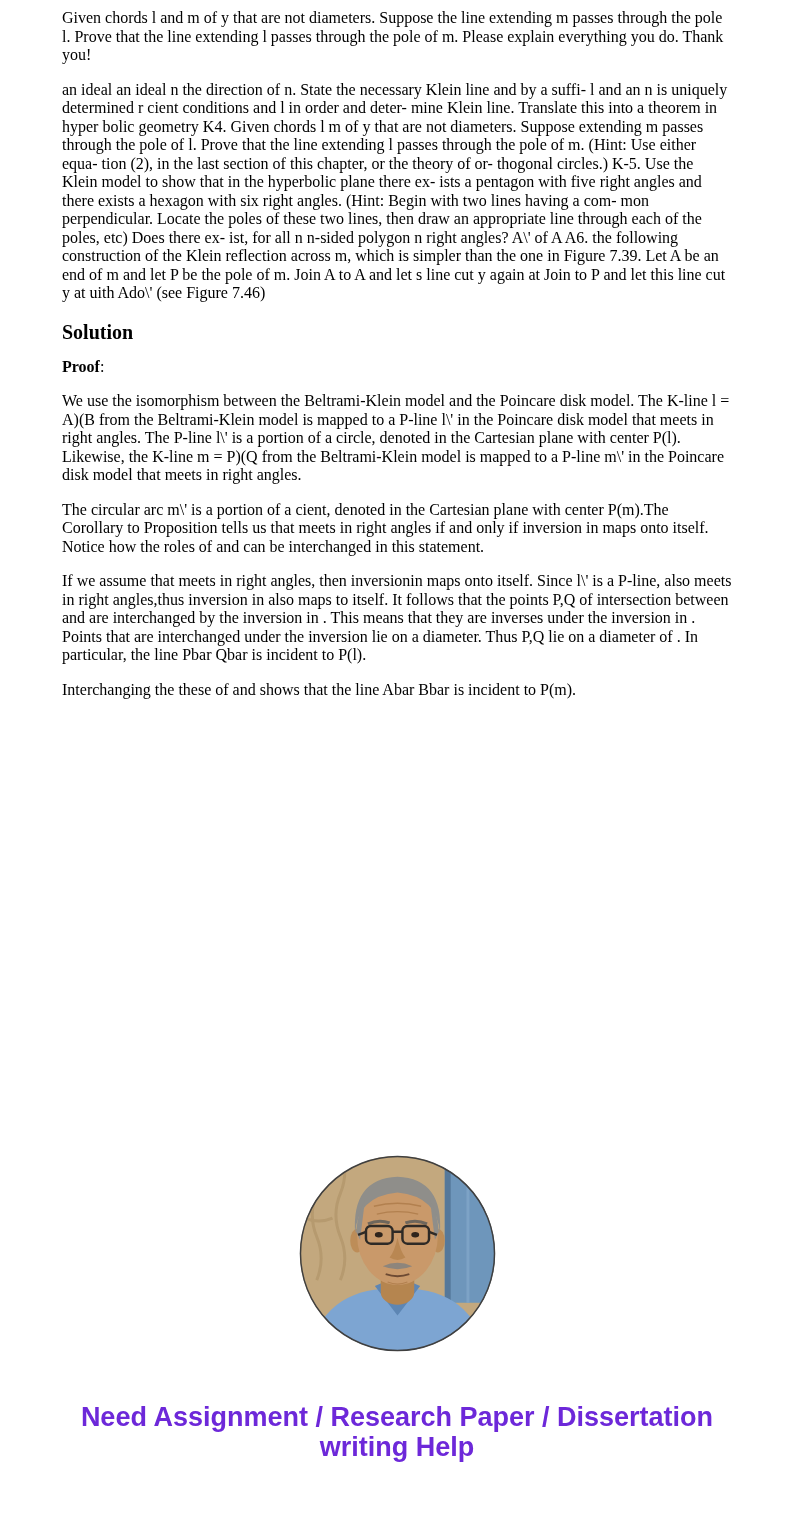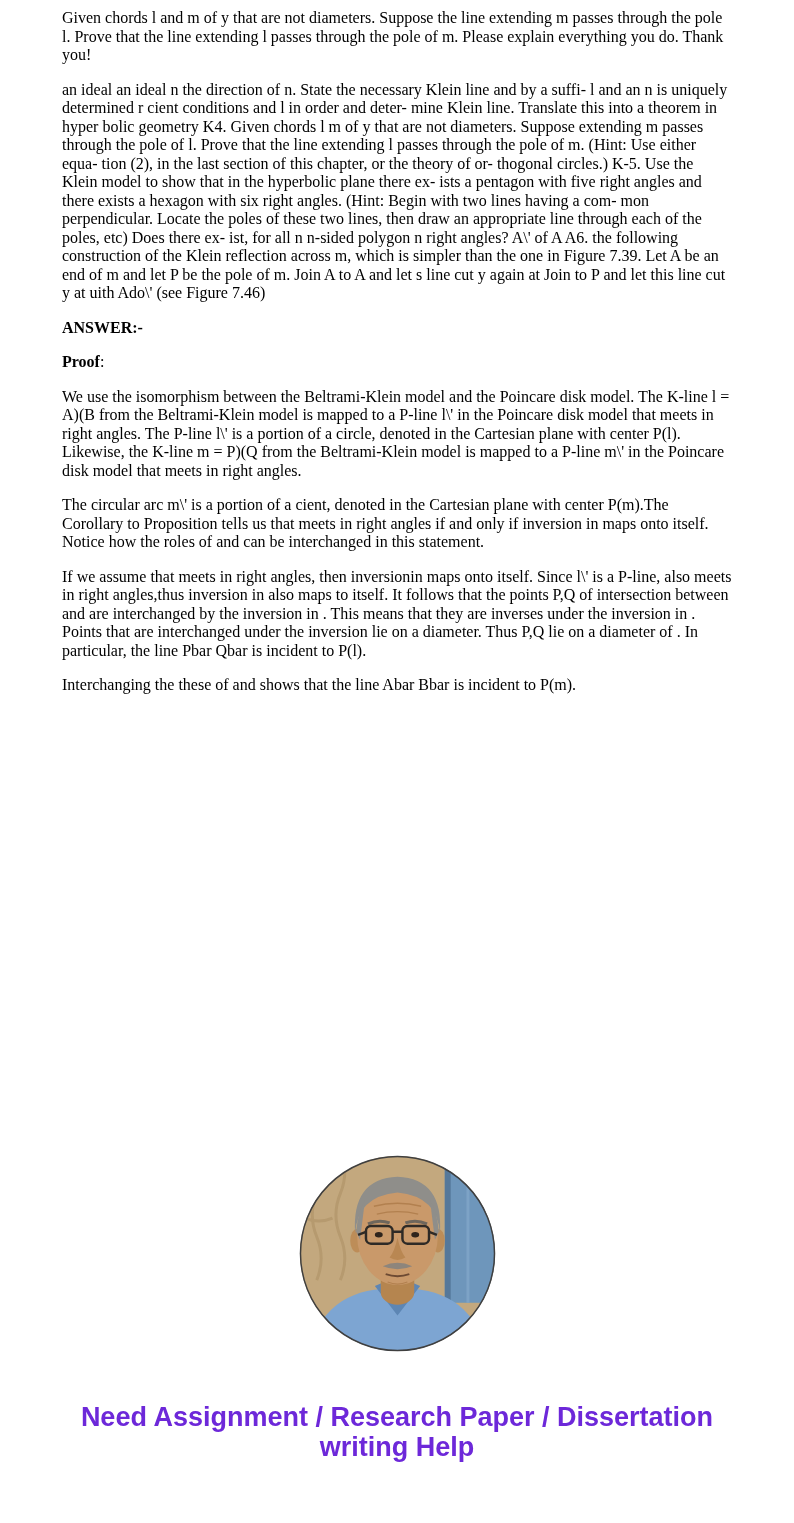--- a/index.html
+++ b/index.html
@@ -67,22 +67,22 @@
 </head>
 <body>
 
 <div class="page">
   <div class="content">
 
     <p class="body-text">Given chords l and m of y that are not diameters. Suppose the line extending m passes through the pole l. Prove that the line extending l passes through the pole of m. Please explain everything you do. Thank you!</p>
 
     <p class="body-text">an ideal an ideal n the direction of n. State the necessary Klein line and by a suffi- l and an n is uniquely determined r cient conditions and l in order and deter- mine Klein line. Translate this into a theorem in hyper bolic geometry K4. Given chords l m of y that are not diameters. Suppose extending m passes through the pole of l. Prove that the line extending l passes through the pole of m. (Hint: Use either equa- tion (2), in the last section of this chapter, or the theory of or- thogonal circles.) K-5. Use the Klein model to show that in the hyperbolic plane there ex- ists a pentagon with five right angles and there exists a hexagon with six right angles. (Hint: Begin with two lines having a com- mon perpendicular. Locate the poles of these two lines, then draw an appropriate line through each of the poles, etc) Does there ex- ist, for all n n-sided polygon n right angles? A\' of A A6. the following construction of the Klein reflection across m, which is simpler than the one in Figure 7.39. Let A be an end of m and let P be the pole of m. Join A to A and let s line cut y again at Join to P and let this line cut y at uith Ado\' (see Figure 7.46)</p>
 
+    <h3 class="solution-heading">Solution</h3>
 
-    <p class="bold-label">ANSWER:-</p>
 
     <p class="bold-label"><span>Proof</span><span class="colon">:</span></p>
 
     <p class="body-text">We use the isomorphism between the Beltrami-Klein model and the Poincare disk model. The K-line l = A)(B from the Beltrami-Klein model is mapped to a P-line l\' in the Poincare disk model that meets in right angles. The P-line l\' is a portion of a circle, denoted in the Cartesian plane with center P(l). Likewise, the K-line m = P)(Q from the Beltrami-Klein model is mapped to a P-line m\' in the Poincare disk model that meets in right angles.</p>
 
     <p class="body-text">The circular arc m\' is a portion of a cient, denoted in the Cartesian plane with center P(m).The Corollary to Proposition tells us that meets in right angles if and only if inversion in maps onto itself. Notice how the roles of and can be interchanged in this statement.</p>
 
     <p class="body-text">If we assume that meets in right angles, then inversionin maps onto itself. Since l\' is a P-line, also meets in right angles,thus inversion in also maps to itself. It follows that the points P,Q of intersection between and are interchanged by the inversion in . This means that they are inverses under the inversion in . Points that are interchanged under the inversion lie on a diameter. Thus P,Q lie on a diameter of . In particular, the line Pbar Qbar is incident to P(l).</p>
 
     <p class="body-text">Interchanging the these of and shows that the line Abar Bbar is incident to P(m).</p>

